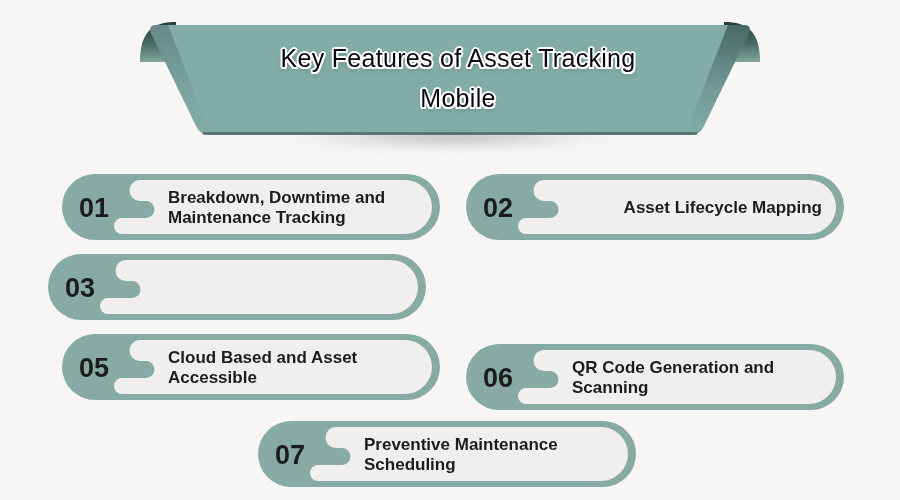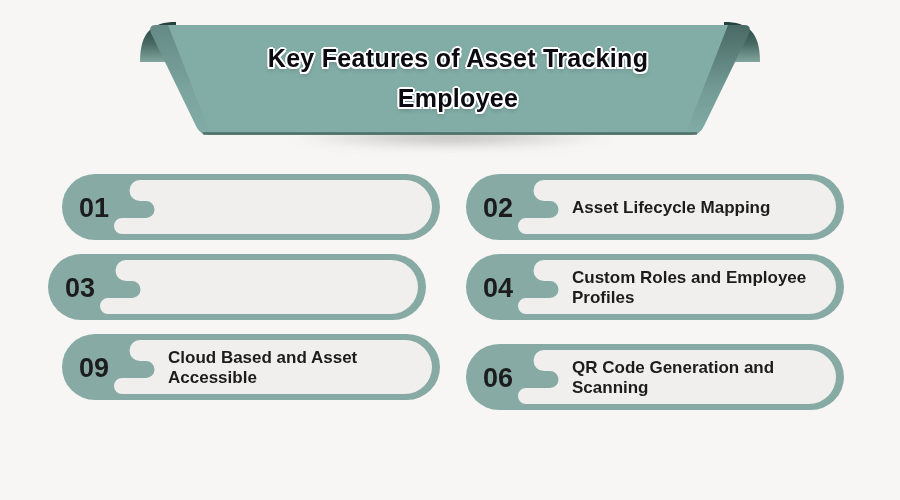--- a/index.html
+++ b/index.html
@@ -28,21 +28,21 @@
     filter:blur(6px);
   }
   .banner{
     position:absolute;left:140px;top:22px;width:620px;height:118px;
   }
   .banner-bg{position:absolute;left:0;top:0;width:620px;height:118px;}
   .banner-body{fill:var(--teal-banner);}
   .banner-title{
     position:absolute;left:16px;right:0;top:16px;
     text-align:center;
-    font-size:25px;font-weight:700;line-height:40px;letter-spacing:0.3px;
+    font-size:25px;font-weight:400;line-height:40px;letter-spacing:0.3px;
     color:var(--title-color);
     text-shadow:
       -2px 0 0 #fff, 2px 0 0 #fff, 0 -2px 0 #fff, 0 2px 0 #fff,
       -1.5px -1.5px 0 #fff, 1.5px -1.5px 0 #fff,
       -1.5px 1.5px 0 #fff, 1.5px 1.5px 0 #fff,
       0 3px 4px rgba(40,40,40,0.3);
   }
   
   .item{position:absolute;width:378px;height:68px;}
   .item-bg{position:absolute;left:0;top:0;width:378px;height:66px;}
@@ -52,21 +52,21 @@
     position:absolute;left:10px;top:0;bottom:0;width:44px;
     display:flex;align-items:center;justify-content:center;
     font-size:27px;font-weight:700;color:var(--text-dark);
   }
   .item-text{
     position:absolute;left:106px;right:22px;top:2px;bottom:2px;
     display:flex;flex-direction:column;justify-content:center;
     font-size:17px;font-weight:700;line-height:20px;color:var(--text-dark);
   }
   .p1{left:62px;top:174px;}
-  .p2{left:466px;top:174px;}
+  .p2{left:466px;top:174px;text-align:right;}
   .p3{left:48px;top:254px;}
   .p4{left:466px;top:254px;}
   .p5{left:62px;top:334px;}
   .p6{left:466px;top:344px;}
   .p7{left:258px;top:421px;}
   .p6 .item-text{text-align:left;}
 </style>
 </head>
 <body>
 
@@ -99,64 +99,65 @@
       </defs>
       <path d="M 0 40 C 0 10 12 0 36 0 L 36 40 Z" fill="url(#curlGrad)"></path>
       <path d="M 620 40 C 620 10 608 0 584 0 L 584 40 Z" fill="url(#curlGrad)"></path>
       <path class="banner-body" d="M 16 3 L 604 3 Q 612 3 609 11 L 564 104 Q 560 113 551 113 L 69 113 Q 60 113 56 104 L 11 11 Q 8 3 16 3 Z"></path>
       <path d="M 588 3 L 604 3 Q 612 3 609 11 L 564 104 Q 560 113 551 113 L 545 113 Z" fill="url(#shadeGrad)"></path>
       <path d="M 16 3 L 28 3 L 71 113 L 69 113 Q 60 113 56 104 L 11 11 Q 8 3 16 3 Z" fill="url(#shadeGrad)" opacity="0.5"></path>
       <path d="M 64 111.5 L 556 111.5" stroke="#41605a" stroke-width="2.6" stroke-linecap="round" opacity="0.8" fill="none"></path>
     </svg>
     <div class="banner-title">
       <div>Key Features of Asset Tracking</div>
-      <div>Employee</div>
+      <div>Mobile</div>
     </div>
   </div>
 
   <div class="item p1">
     <svg class="item-bg" viewBox="0 0 378 66" aria-hidden="true">
         <use href="#pill-shape-def"></use>
       </svg>
     <div class="item-num">01</div>
+    <div class="item-text">Breakdown, Downtime and Maintenance Tracking</div>
   </div>
 
   <div class="item p2">
     <svg class="item-bg" viewBox="0 0 378 66" aria-hidden="true">
         <use href="#pill-shape-def"></use>
       </svg>
     <div class="item-num">02</div>
     <div class="item-text">Asset Lifecycle Mapping</div>
   </div>
 
   <div class="item p3">
     <svg class="item-bg" viewBox="0 0 378 66" aria-hidden="true">
         <use href="#pill-shape-def"></use>
       </svg>
     <div class="item-num">03</div>
   </div>
 
-  <div class="item p4">
-    <svg class="item-bg" viewBox="0 0 378 66" aria-hidden="true">
-        <use href="#pill-shape-def"></use>
-      </svg>
-    <div class="item-num">04</div>
-    <div class="item-text">Custom Roles and Employee Profiles</div>
-  </div>
 
   <div class="item p5">
     <svg class="item-bg" viewBox="0 0 378 66" aria-hidden="true">
         <use href="#pill-shape-def"></use>
       </svg>
-    <div class="item-num">09</div>
+    <div class="item-num">05</div>
     <div class="item-text">Cloud Based and Asset Accessible</div>
   </div>
 
   <div class="item p6">
     <svg class="item-bg" viewBox="0 0 378 66" aria-hidden="true">
         <use href="#pill-shape-def"></use>
       </svg>
     <div class="item-num">06</div>
     <div class="item-text">QR Code Generation and Scanning</div>
   </div>
 
+  <div class="item p7">
+    <svg class="item-bg" viewBox="0 0 378 66" aria-hidden="true">
+        <use href="#pill-shape-def"></use>
+      </svg>
+    <div class="item-num">07</div>
+    <div class="item-text">Preventive Maintenance Scheduling</div>
+  </div>
 
 </div>
 
 </body></html>

